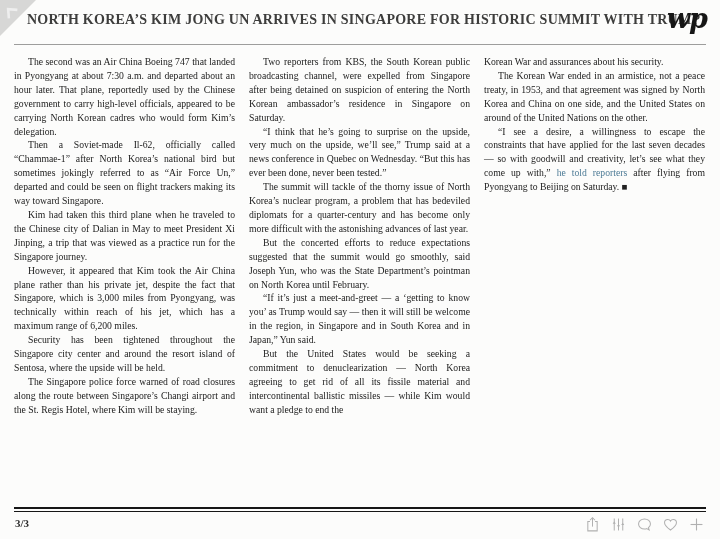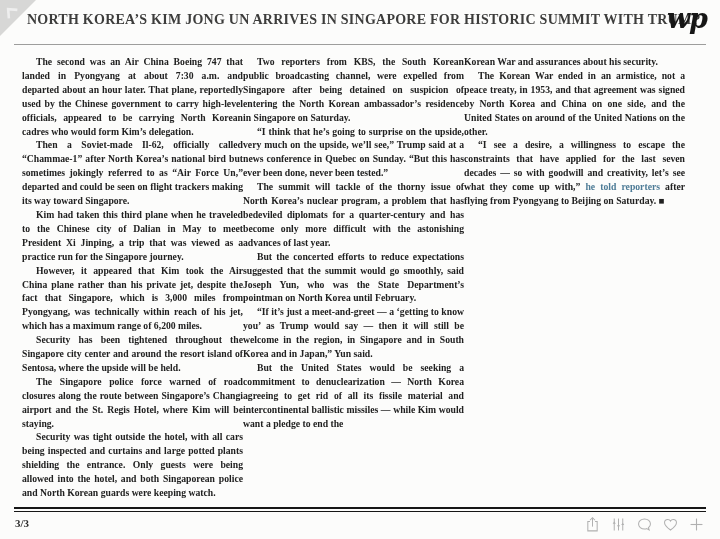--- a/index.html
+++ b/index.html
@@ -12,21 +12,21 @@
   .corner{position:absolute;top:0;left:0;width:0;height:0;
     border-top:36px solid #d7d7d6;border-right:36px solid transparent;cursor:pointer;}
   .corner-arrow{position:absolute;top:3px;left:3px;}
   
   .hdr-title{position:absolute;top:12px;left:27px;
     font-size:14px;font-weight:bold;letter-spacing:0.25px;color:#3d3d3c;white-space:nowrap;}
   .wp-logo{position:absolute;top:3px;right:13px;font-size:27px;font-weight:bold;
     font-style:italic;color:#161616;font-family:"DejaVu Serif", serif;letter-spacing:-1px;}
   .hdr-rule{position:absolute;top:44px;left:14px;right:14px;height:1px;background:#9d9d9c;}
   
-  .article{position:absolute;top:55px;left:22px;width:692px;display:flex;font-weight:bold;}
+  .article{position:absolute;top:55px;left:14px;width:692px;display:flex;gap:14px;}
   .col{width:221px;text-align:justify;font-size:9.7px;line-height:13.9px;color:#212121;}
   .col p{margin:0;text-indent:14px;}
   .col p.no-indent{text-indent:0;}
   .inline-link{text-decoration:none;cursor:pointer;}
   
   .ftr-rule{position:absolute;top:507px;left:14px;right:14px;height:2px;
     border-top:2px solid #161616;border-bottom:1px solid #161616;}
   .page-ind{position:absolute;left:15px;top:517px;font-size:11px;font-weight:bold;color:#2e2e2e;}
   .icon-row{position:absolute;right:15px;top:516px;display:flex;gap:9px;align-items:center;}
   .icon-row svg{display:block;cursor:pointer;}
@@ -44,25 +44,24 @@
 <div class="hdr-rule"></div>
 
 <div class="article">
   <div class="col">
     <p>The second was an Air China Boeing 747 that landed in Pyongyang at about 7:30 a.m. and departed about an hour later. That plane, reportedly used by the Chinese government to carry high-level officials, appeared to be carrying North Korean cadres who would form Kim’s delegation.</p>
     <p>Then a Soviet-made Il-62, officially called “Chammae-1” after North Korea’s national bird but sometimes jokingly referred to as “Air Force Un,” departed and could be seen on flight trackers making its way toward Singapore.</p>
     <p>Kim had taken this third plane when he traveled to the Chinese city of Dalian in May to meet President Xi Jinping, a trip that was viewed as a practice run for the Singapore journey.</p>
     <p>However, it appeared that Kim took the Air China plane rather than his private jet, despite the fact that Singapore, which is 3,000 miles from Pyongyang, was technically within reach of his jet, which has a maximum range of 6,200 miles.</p>
     <p>Security has been tightened throughout the Singapore city center and around the resort island of Sentosa, where the upside will be held.</p>
     <p>The Singapore police force warned of road closures along the route between Singapore’s Changi airport and the St. Regis Hotel, where Kim will be staying.</p>
-    <p>Security was tight outside the hotel, with all cars being inspected and curtains and large potted plants shielding the entrance. Only guests were being allowed into the hotel, and both Singaporean police and North Korean guards were keeping watch.</p>
   </div>
   <div class="col">
     <p>Two reporters from KBS, the South Korean public broadcasting channel, were expelled from Singapore after being detained on suspicion of entering the North Korean ambassador’s residence in Singapore on Saturday.</p>
-    <p>“I think that he’s going to surprise on the upside, very much on the upside, we’ll see,” Trump said at a news conference in Quebec on Sunday. “But this has ever been done, never been tested.”</p>
+    <p>“I think that he’s going to surprise on the upside, very much on the upside, we’ll see,” Trump said at a news conference in Quebec on Wednesday. “But this has ever been done, never been tested.”</p>
     <p>The summit will tackle of the thorny issue of North Korea’s nuclear program, a problem that has bedeviled diplomats for a quarter-century and has become only more difficult with the astonishing advances of last year.</p>
     <p>But the concerted efforts to reduce expectations suggested that the summit would go smoothly, said Joseph Yun, who was the State Department’s pointman on North Korea until February.</p>
     <p>“If it’s just a meet-and-greet — a ‘getting to know you’ as Trump would say — then it will still be welcome in the region, in Singapore and in South Korea and in Japan,” Yun said.</p>
     <p>But the United States would be seeking a commitment to denuclearization — North Korea agreeing to get rid of all its fissile material and intercontinental ballistic missiles — while Kim would want a pledge to end the</p>
   </div>
   <div class="col">
     <p class="no-indent">Korean War and assurances about his security.</p>
     <p>The Korean War ended in an armistice, not a peace treaty, in 1953, and that agreement was signed by North Korea and China on one side, and the United States on around of the United Nations on the other.</p>
     <p>
       <span>“I see a desire, a willingness to escape the constraints that have applied for the last seven decades — so with goodwill and creativity, let’s see what they come up with,” </span><a class="inline-link" style="color: rgb(77, 123, 150);">he told reporters</a><span> after flying from Pyongyang to Beijing on Saturday. ■</span>

